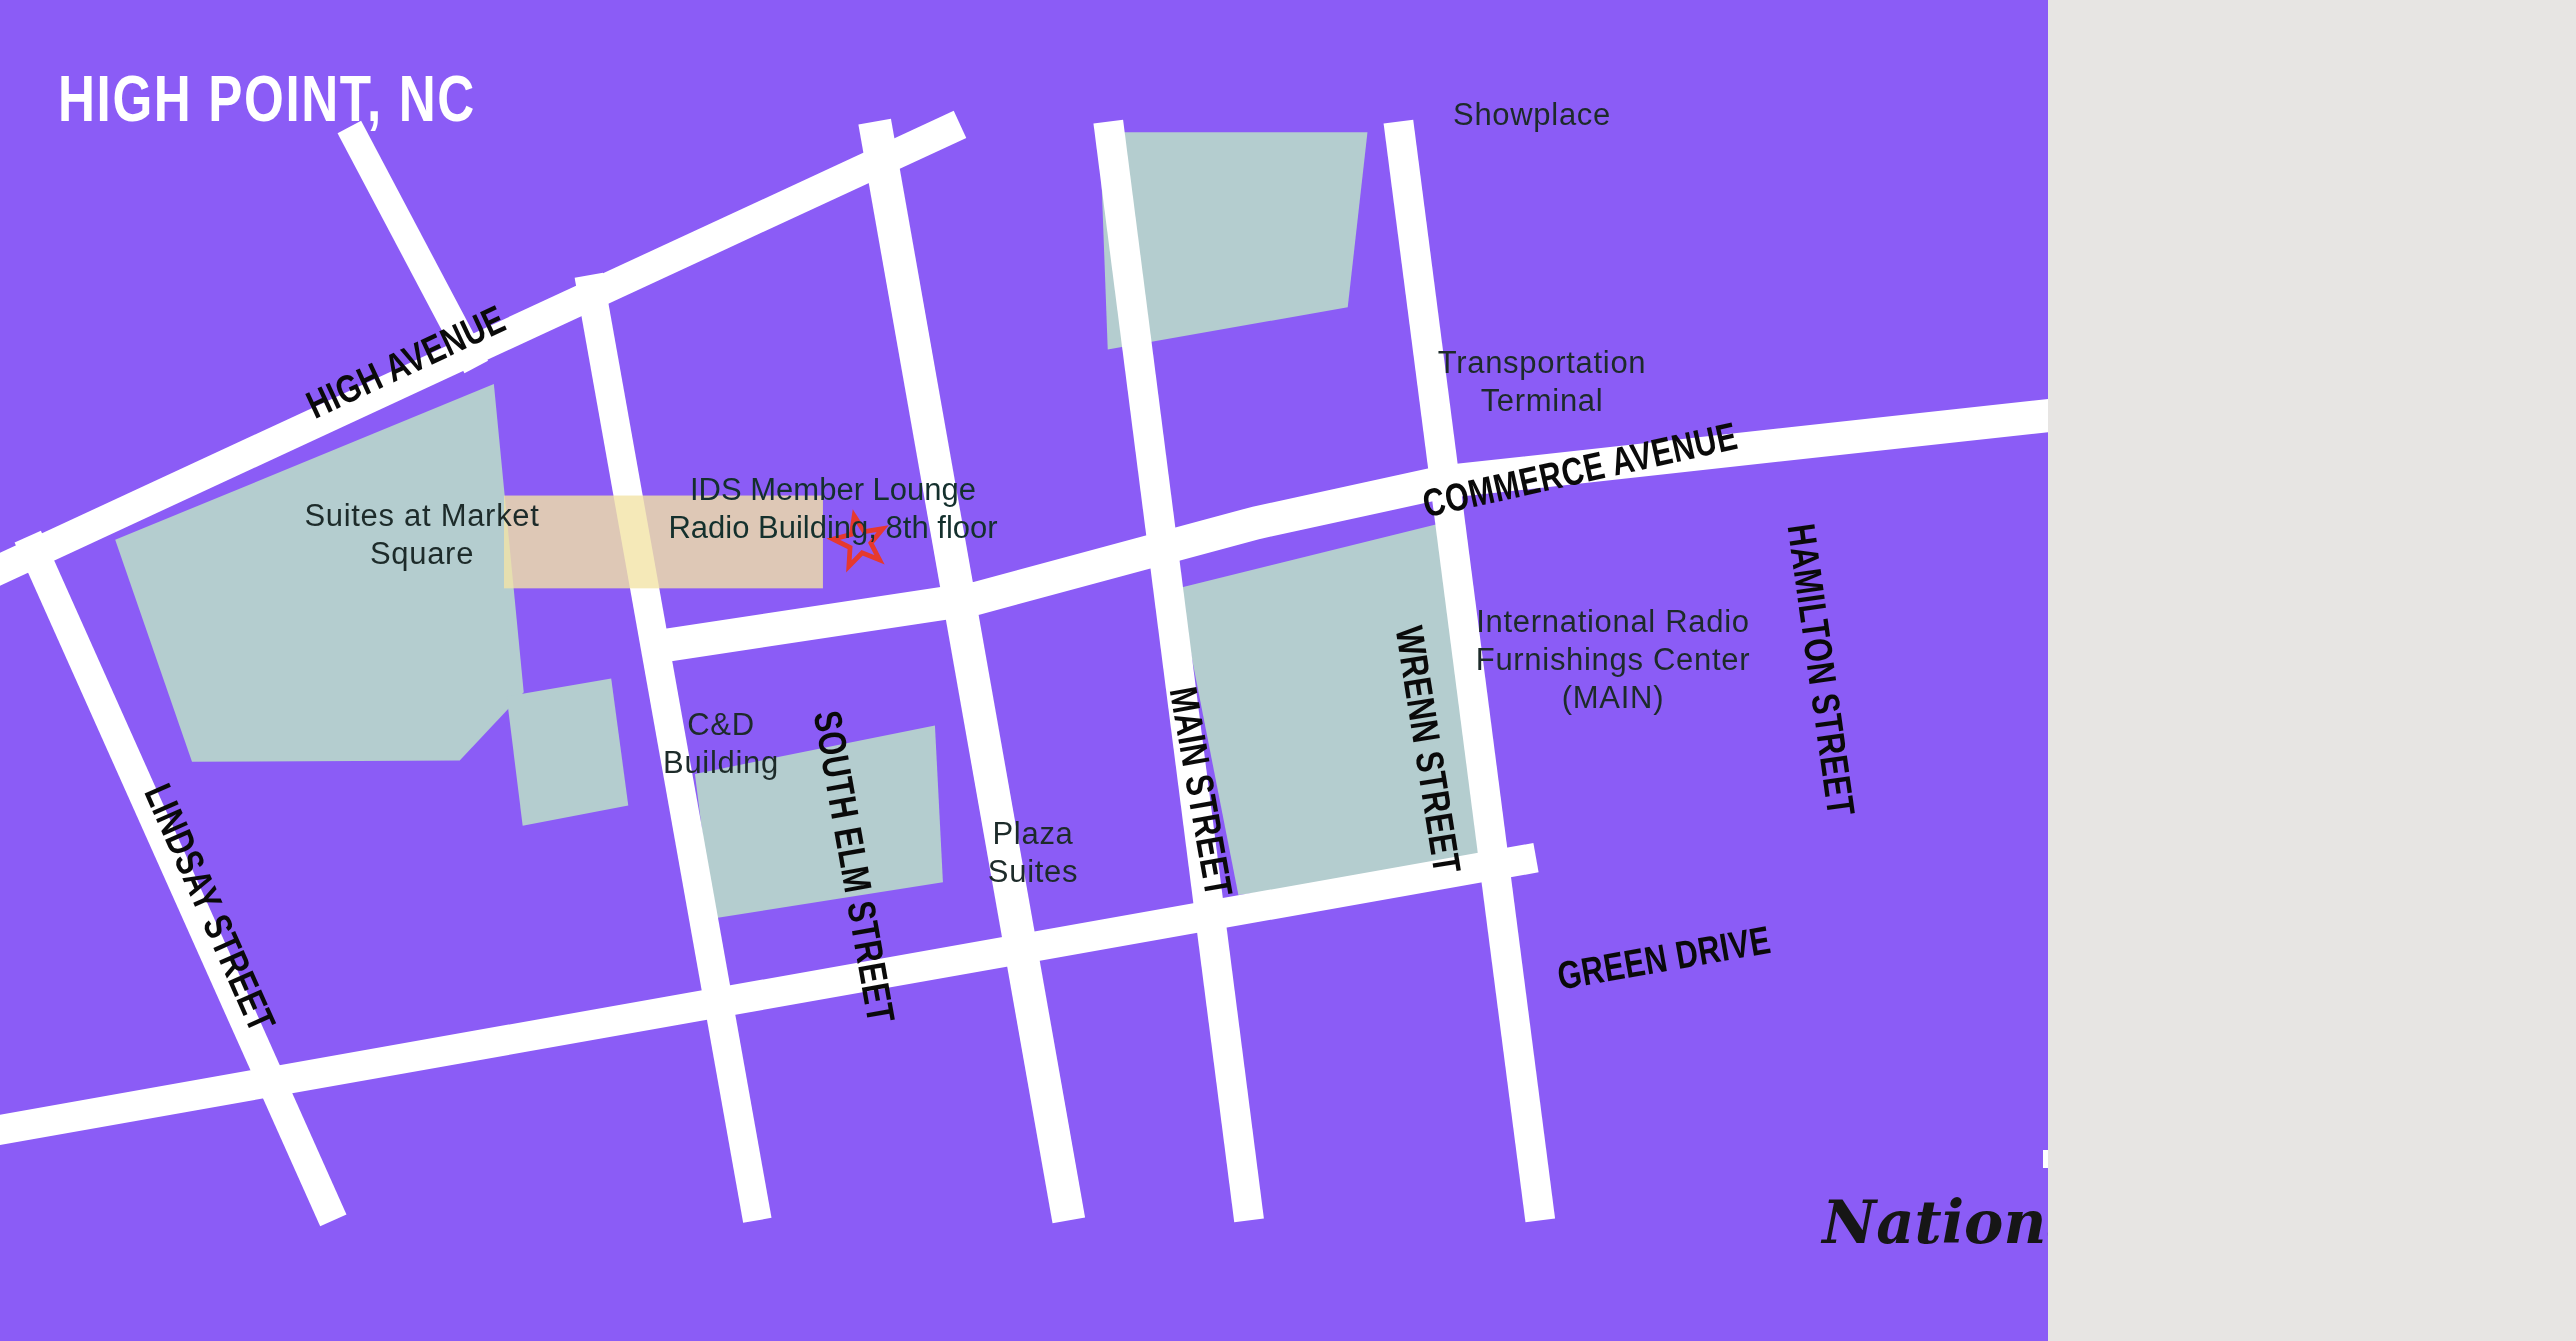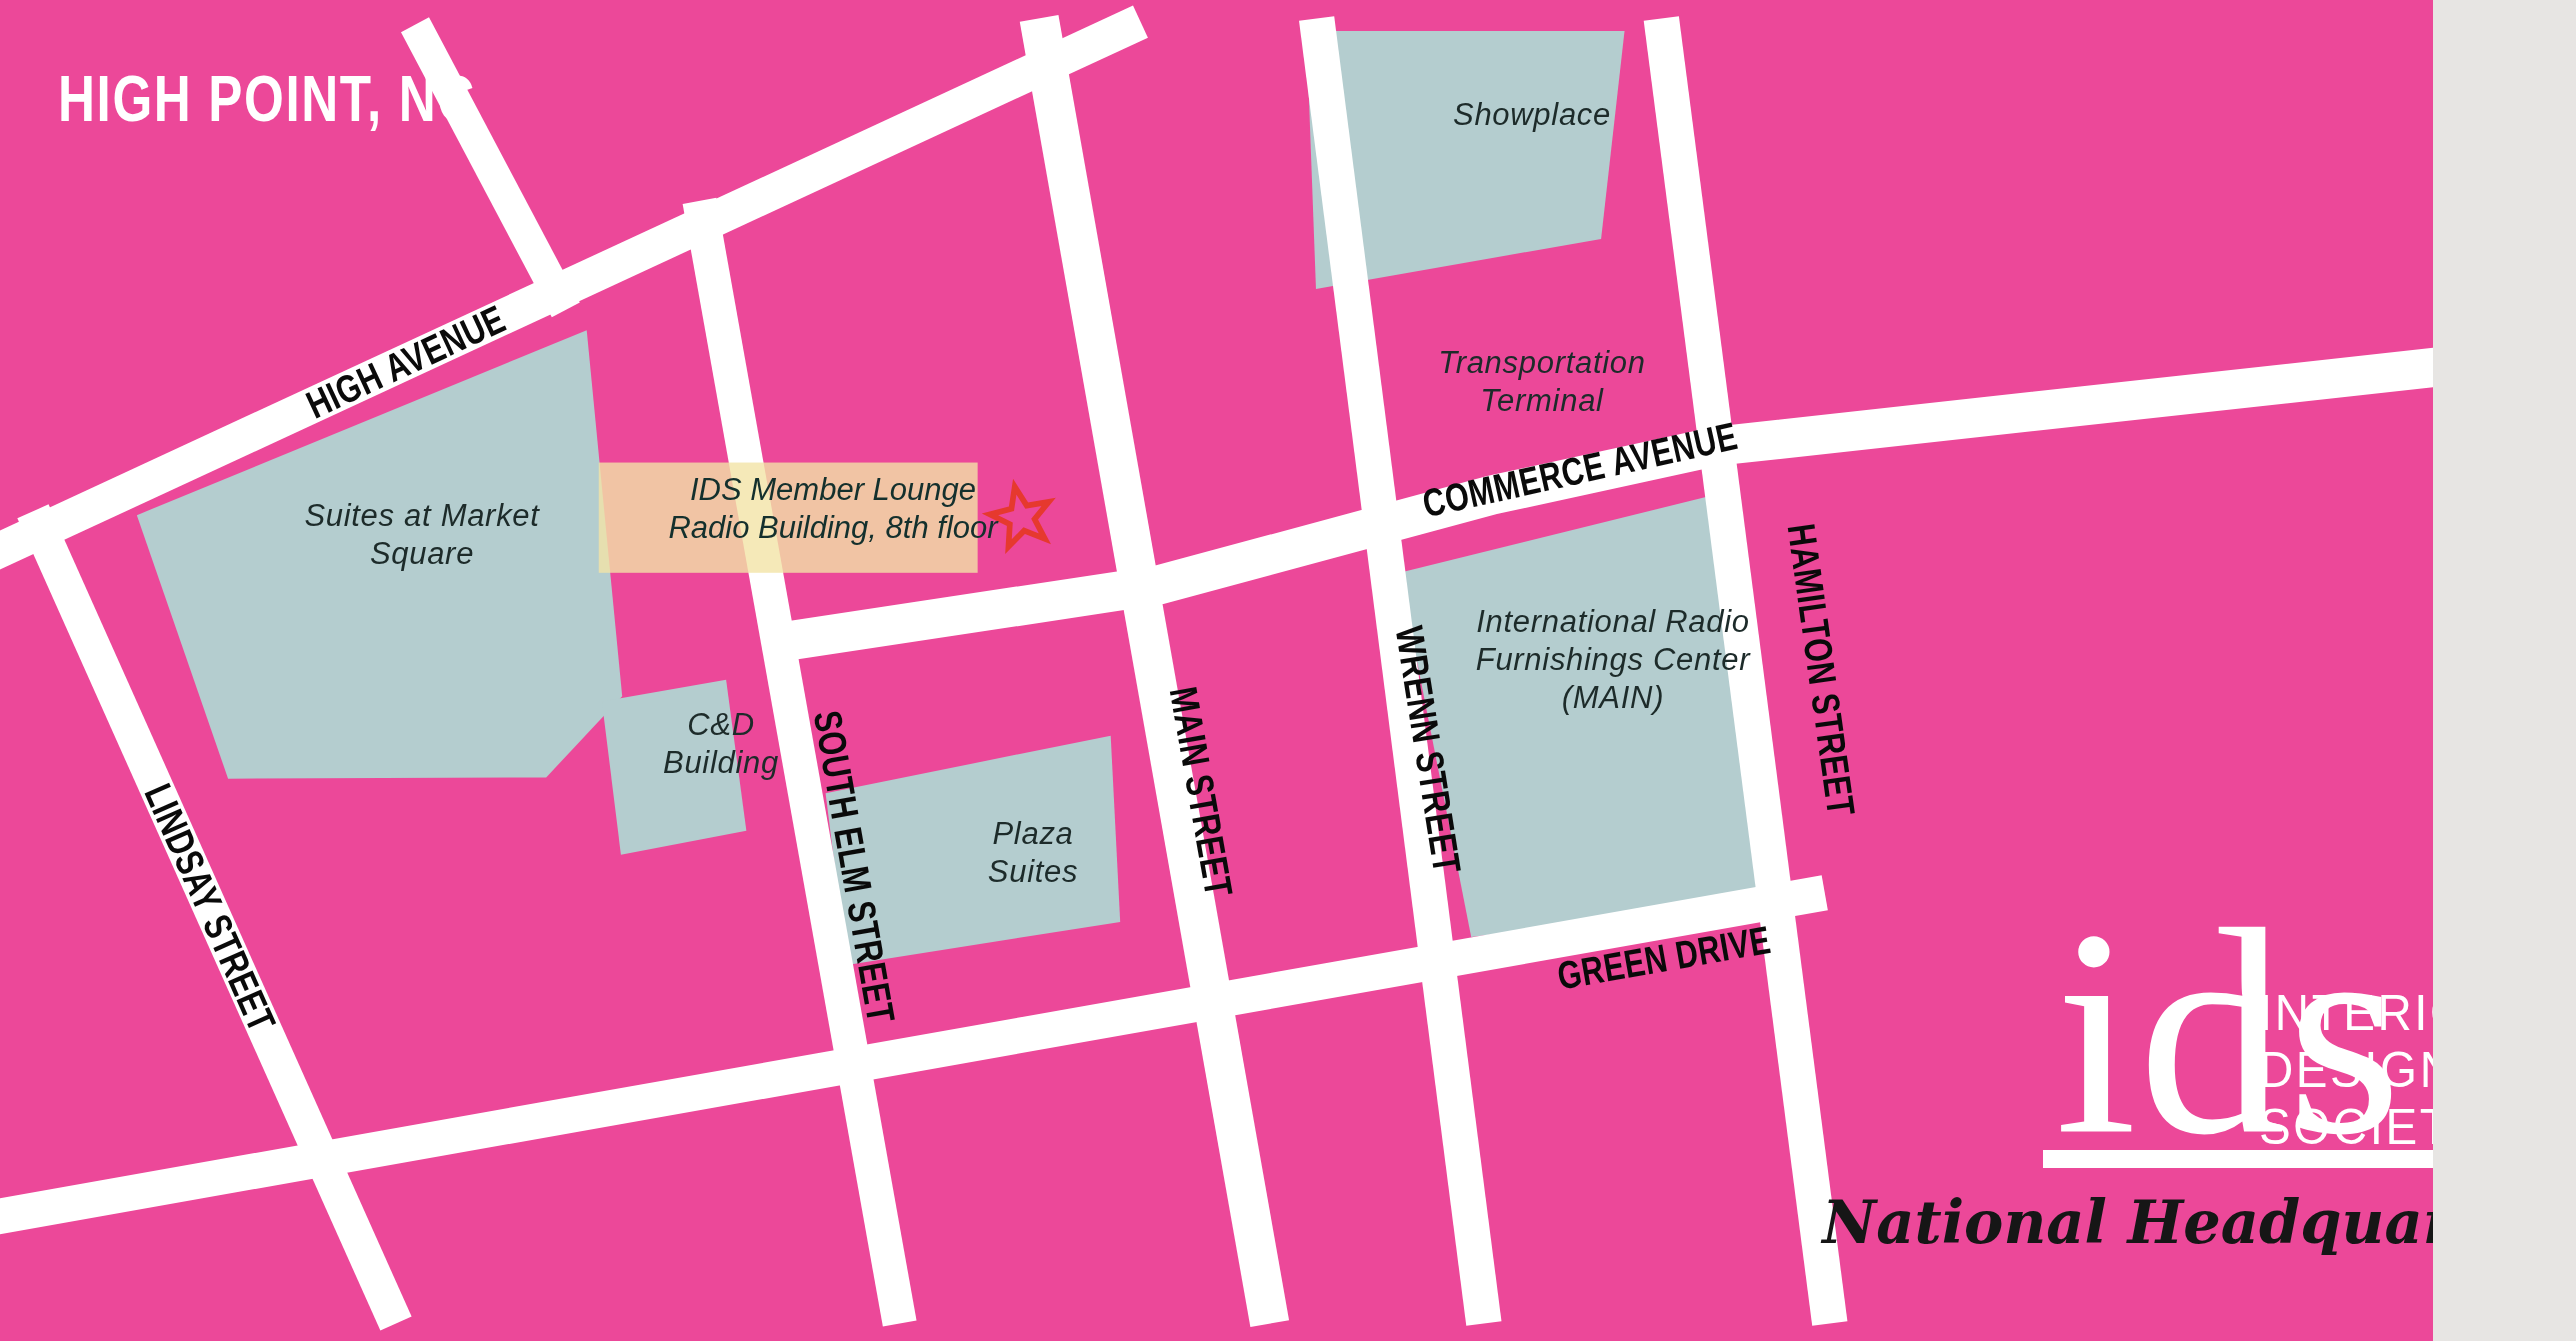--- a/index.html
+++ b/index.html
@@ -1,20 +1,20 @@
 <!DOCTYPE html>
 <html style="font-size:10.7px"><head>
 <meta charset="utf-8">
 <style>
   html,body{margin:0;padding:0;background:#e7e5e3;}
   #stage{
     position:relative;
-    width:2433px;height:1342px;
+    width:2048px;height:1342px;
     overflow:hidden;
-    background:#ec4899;
+    background:#8b5cf6;
     font-family:"Liberation Sans", sans-serif;
   }
   #map-art{position:absolute;left:0;top:0;width:100%;height:100%;}
 
   .lbl{
     position:absolute;
     transform:translate(-50%,-50%);
     white-space:nowrap;
     text-align:center;
     line-height:1.22;
@@ -28,21 +28,21 @@
   .building-label{
     font-size:31px;
     letter-spacing:0.7px;
     color:#1d2b2a;
   }
   .marker-label{
     font-size:31px;
     letter-spacing:0px;
     color:#14302d;
   }
-  .lbl span{display:block;font-style:italic;}
+  .lbl span{display:block;}
 
   #page-title{
     position:absolute;
     left:58px;top:62px;
     font-size:64px;
     font-weight:bold;
     color:#ffffff;
     letter-spacing:2px;
     transform:scaleX(0.8);
     transform-origin:left top;

